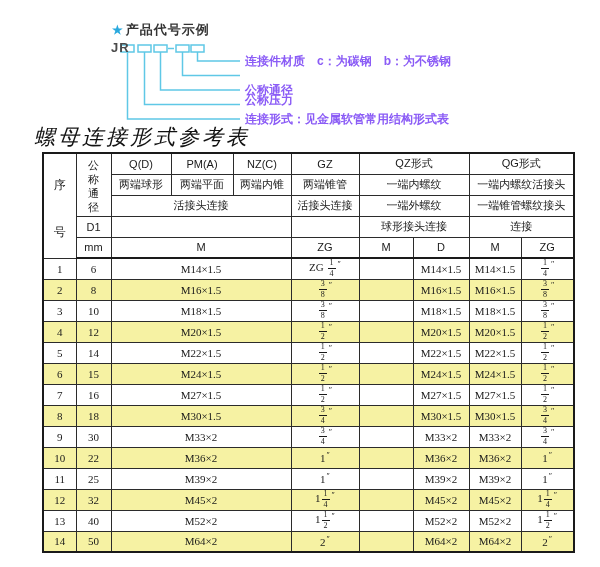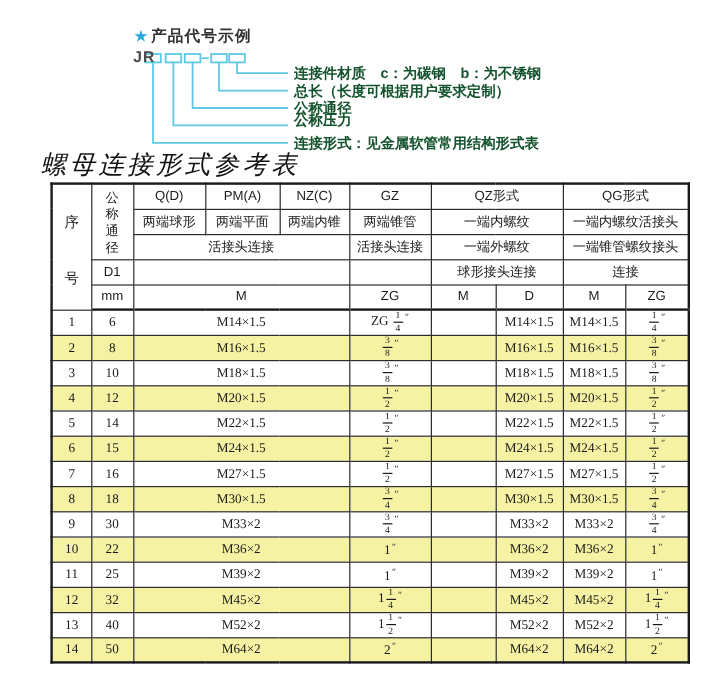--- a/index.html
+++ b/index.html
@@ -6,21 +6,21 @@
   #page{position:relative;width:600px;height:567px;background:#ffffff;overflow:hidden;
         font-family:"Liberation Sans",sans-serif;color:#1e1e1e;}
 
   
   #diagram{position:absolute;left:0;top:0;width:568px;height:150px;}
   #diagram svg{position:absolute;left:0;top:0;}
   .diag-title{position:absolute;left:112px;top:21px;font-size:13px;font-weight:bold;color:#333;letter-spacing:1px;}
   .diag-title .star{color:#2aa9de;font-size:12px;margin-right:2px;}
   .code-prefix{position:absolute;left:111px;top:40px;font-size:13px;font-weight:bold;color:#4a4a4a;letter-spacing:1px;text-align:right;}
   .diag-label{position:absolute;left:245px;height:14px;line-height:14px;font-size:12px;
-              font-weight:600;color:#14532d;white-space:pre;}
+              font-weight:600;color:#8b5cf6;white-space:pre;}
 
   
   .table-title{position:absolute;left:34px;top:123px;font-size:21px;font-weight:normal;font-style:italic;
                font-family:"Liberation Serif",serif;color:#111;letter-spacing:3px;}
 
   
   #tablewrap{position:absolute;left:42px;top:152px;}
   table.ref{border-collapse:collapse;table-layout:fixed;width:531px;
             font-family:"Liberation Serif",serif;font-size:11px;color:#1a1a1a;
             border:2px solid #1a1a1a;}
@@ -65,21 +65,20 @@
         <polyline points="197.5,52 197.5,61 240,61"></polyline>
         <polyline points="182.5,52 182.5,75.5 240,75.5"></polyline>
         <polyline points="160.5,52 160.5,90 240,90"></polyline>
         <polyline points="144.5,52 144.5,104.5 240,104.5"></polyline>
         <polyline points="127.5,52 127.5,119 240,119"></polyline>
       </g>
     </svg>
     <div class="diag-title"><span class="star">★</span><span>产品代号示例</span></div>
     <div class="code-prefix">JR</div>
     <div class="diag-label" style="top:54px">连接件材质　c：为碳钢　b：为不锈钢</div>
-    <div class="diag-label" style="top:68.5px">总长（长度可根据用户要求定制）</div>
     <div class="diag-label" style="top:83px">公称通径</div>
     <div class="diag-label" style="top:93px">公称压力</div>
     <div class="diag-label" style="top:112px">连接形式：见金属软管常用结构形式表</div>
   </div>
 
   <div class="table-title">螺母连接形式参考表</div>
 
   <div id="tablewrap">
     <table class="ref">
       <colgroup>

